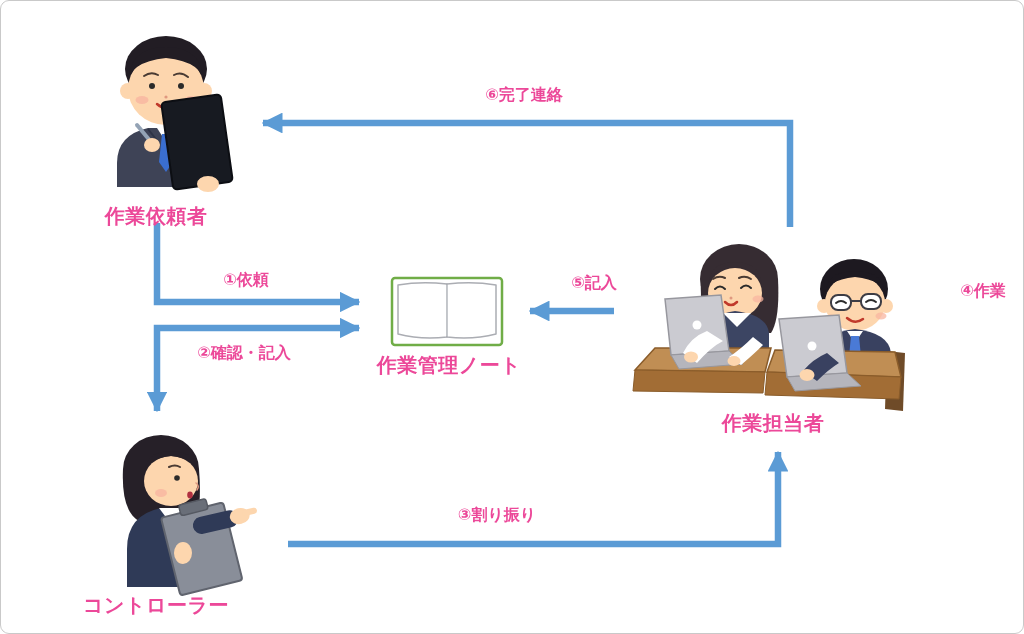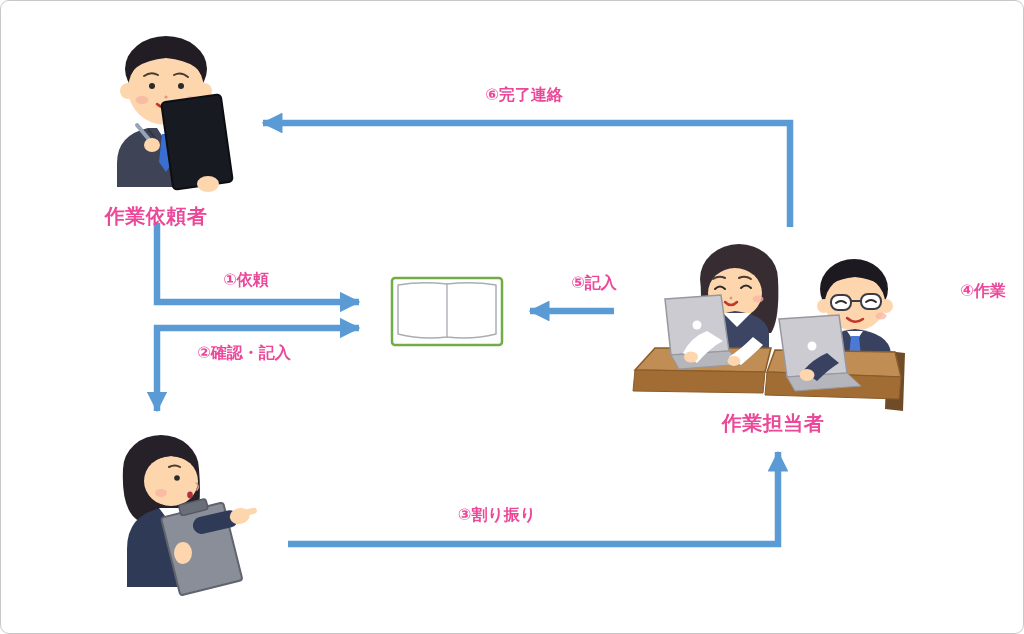--- a/index.html
+++ b/index.html
@@ -154,21 +154,23 @@
       <ellipse cx="182" cy="552" rx="9" ry="11" fill="#fdd6ae"></ellipse>
       <g transform="rotate(-13 200 525)">
         <rect x="192" y="516" width="46" height="17" rx="8.5" fill="#2f3a57"></rect>
         <ellipse cx="240" cy="524" rx="10" ry="8" fill="#fdd6ae"></ellipse>
         <rect x="243" y="519" width="15" height="6" rx="3" fill="#fdd6ae"></rect>
       </g>
     </g>
   </svg>
 
   <span class="lbl entity" style="left:155px;top:189px;margin-top:14px;">作業依頼者</span>
+  <span class="lbl entity" style="left:448px;top:352px;">作業管理ノート</span>
   <span class="lbl entity" style="left:772px;top:410px;">作業担当者</span>
+  <span class="lbl entity" style="left:155px;top:592px;">コントローラー</span>
 
   <span class="lbl flow" style="left:523px;top:84px;">⑥完了連絡</span>
   <span class="lbl flow" style="left:245px;top:269px;">①依頼</span>
   <span class="lbl flow" style="left:243px;top:342px;">②確認・記入</span>
   <span class="lbl flow" style="left:565px;top:272px;margin-left:28px;">⑤記入</span>
   <span class="lbl flow" style="left:958px;top:280px;margin-left:24px;">④作業</span>
   <span class="lbl flow" style="left:496px;top:504px;">③割り振り</span>
 
 </div>
 

